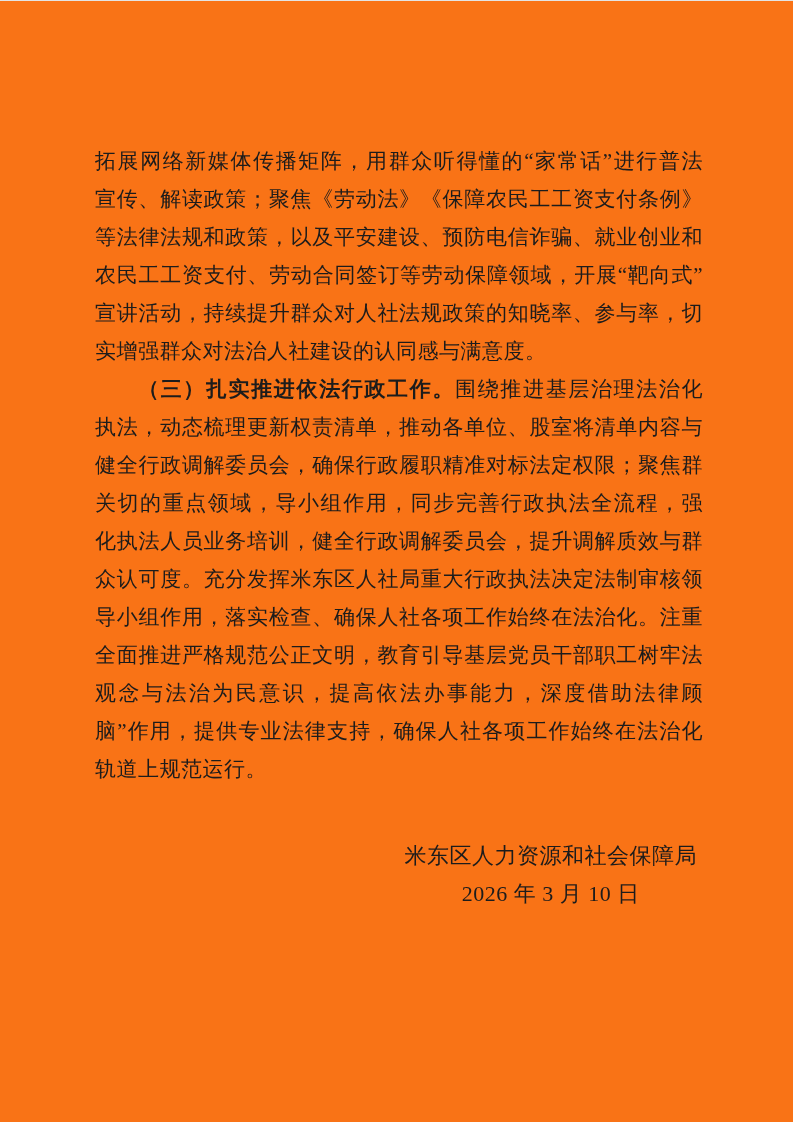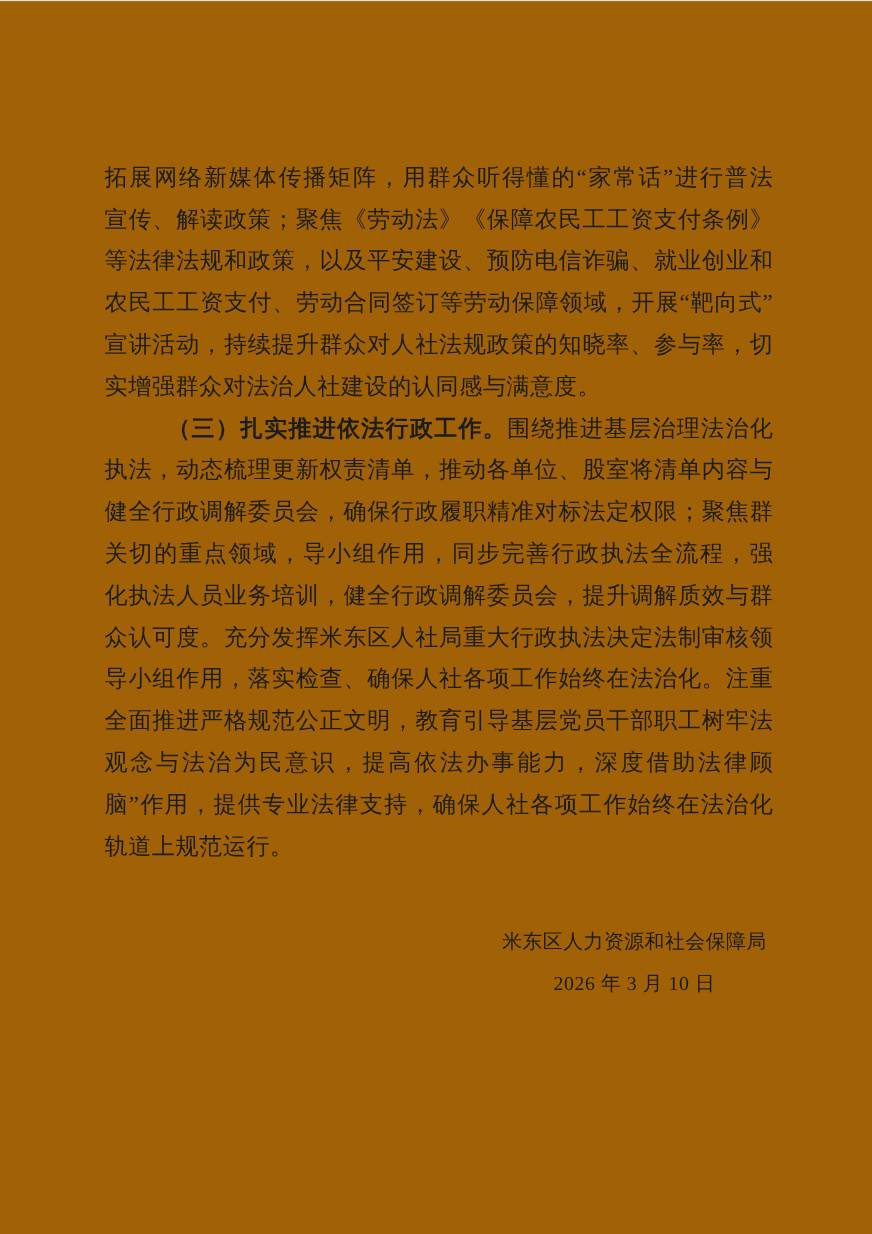--- a/index.html
+++ b/index.html
@@ -4,21 +4,21 @@
 <style>
   html, body {
     margin: 0;
     padding: 0;
     background: #ffffff;
   }
   .page {
     position: relative;
     width: 793px;
     height: 1122px;
-    background: #a16207;
+    background: #f97316;
     box-sizing: border-box;
     border-top: 1px solid #e4e4e4;
     overflow: hidden;
     font-family: "Liberation Serif", "DejaVu Serif", serif;
     color: #1c1c1c;
   }
   .body-text {
     position: absolute;
     left: 95px;
     top: 141px;
@@ -36,28 +36,27 @@
   }
   .line.last {
     text-align: right;
     text-align-last: left;
   }
   .line.indent {
     text-indent: 43px;
   }
   .bold {
     font-weight: bold;
-    margin-left: 14px;
   }
   .signature {
     position: absolute;
     top: 836px;
     right: 96px;
     text-align: center;
-    font-size: 18px;
+    font-size: 22px;
   }
   .signature .org {
     line-height: 38px;
     letter-spacing: 0.5px;
     white-space: nowrap;
   }
   .signature .date {
     line-height: 38px;
     letter-spacing: 0.5px;
     white-space: nowrap;

